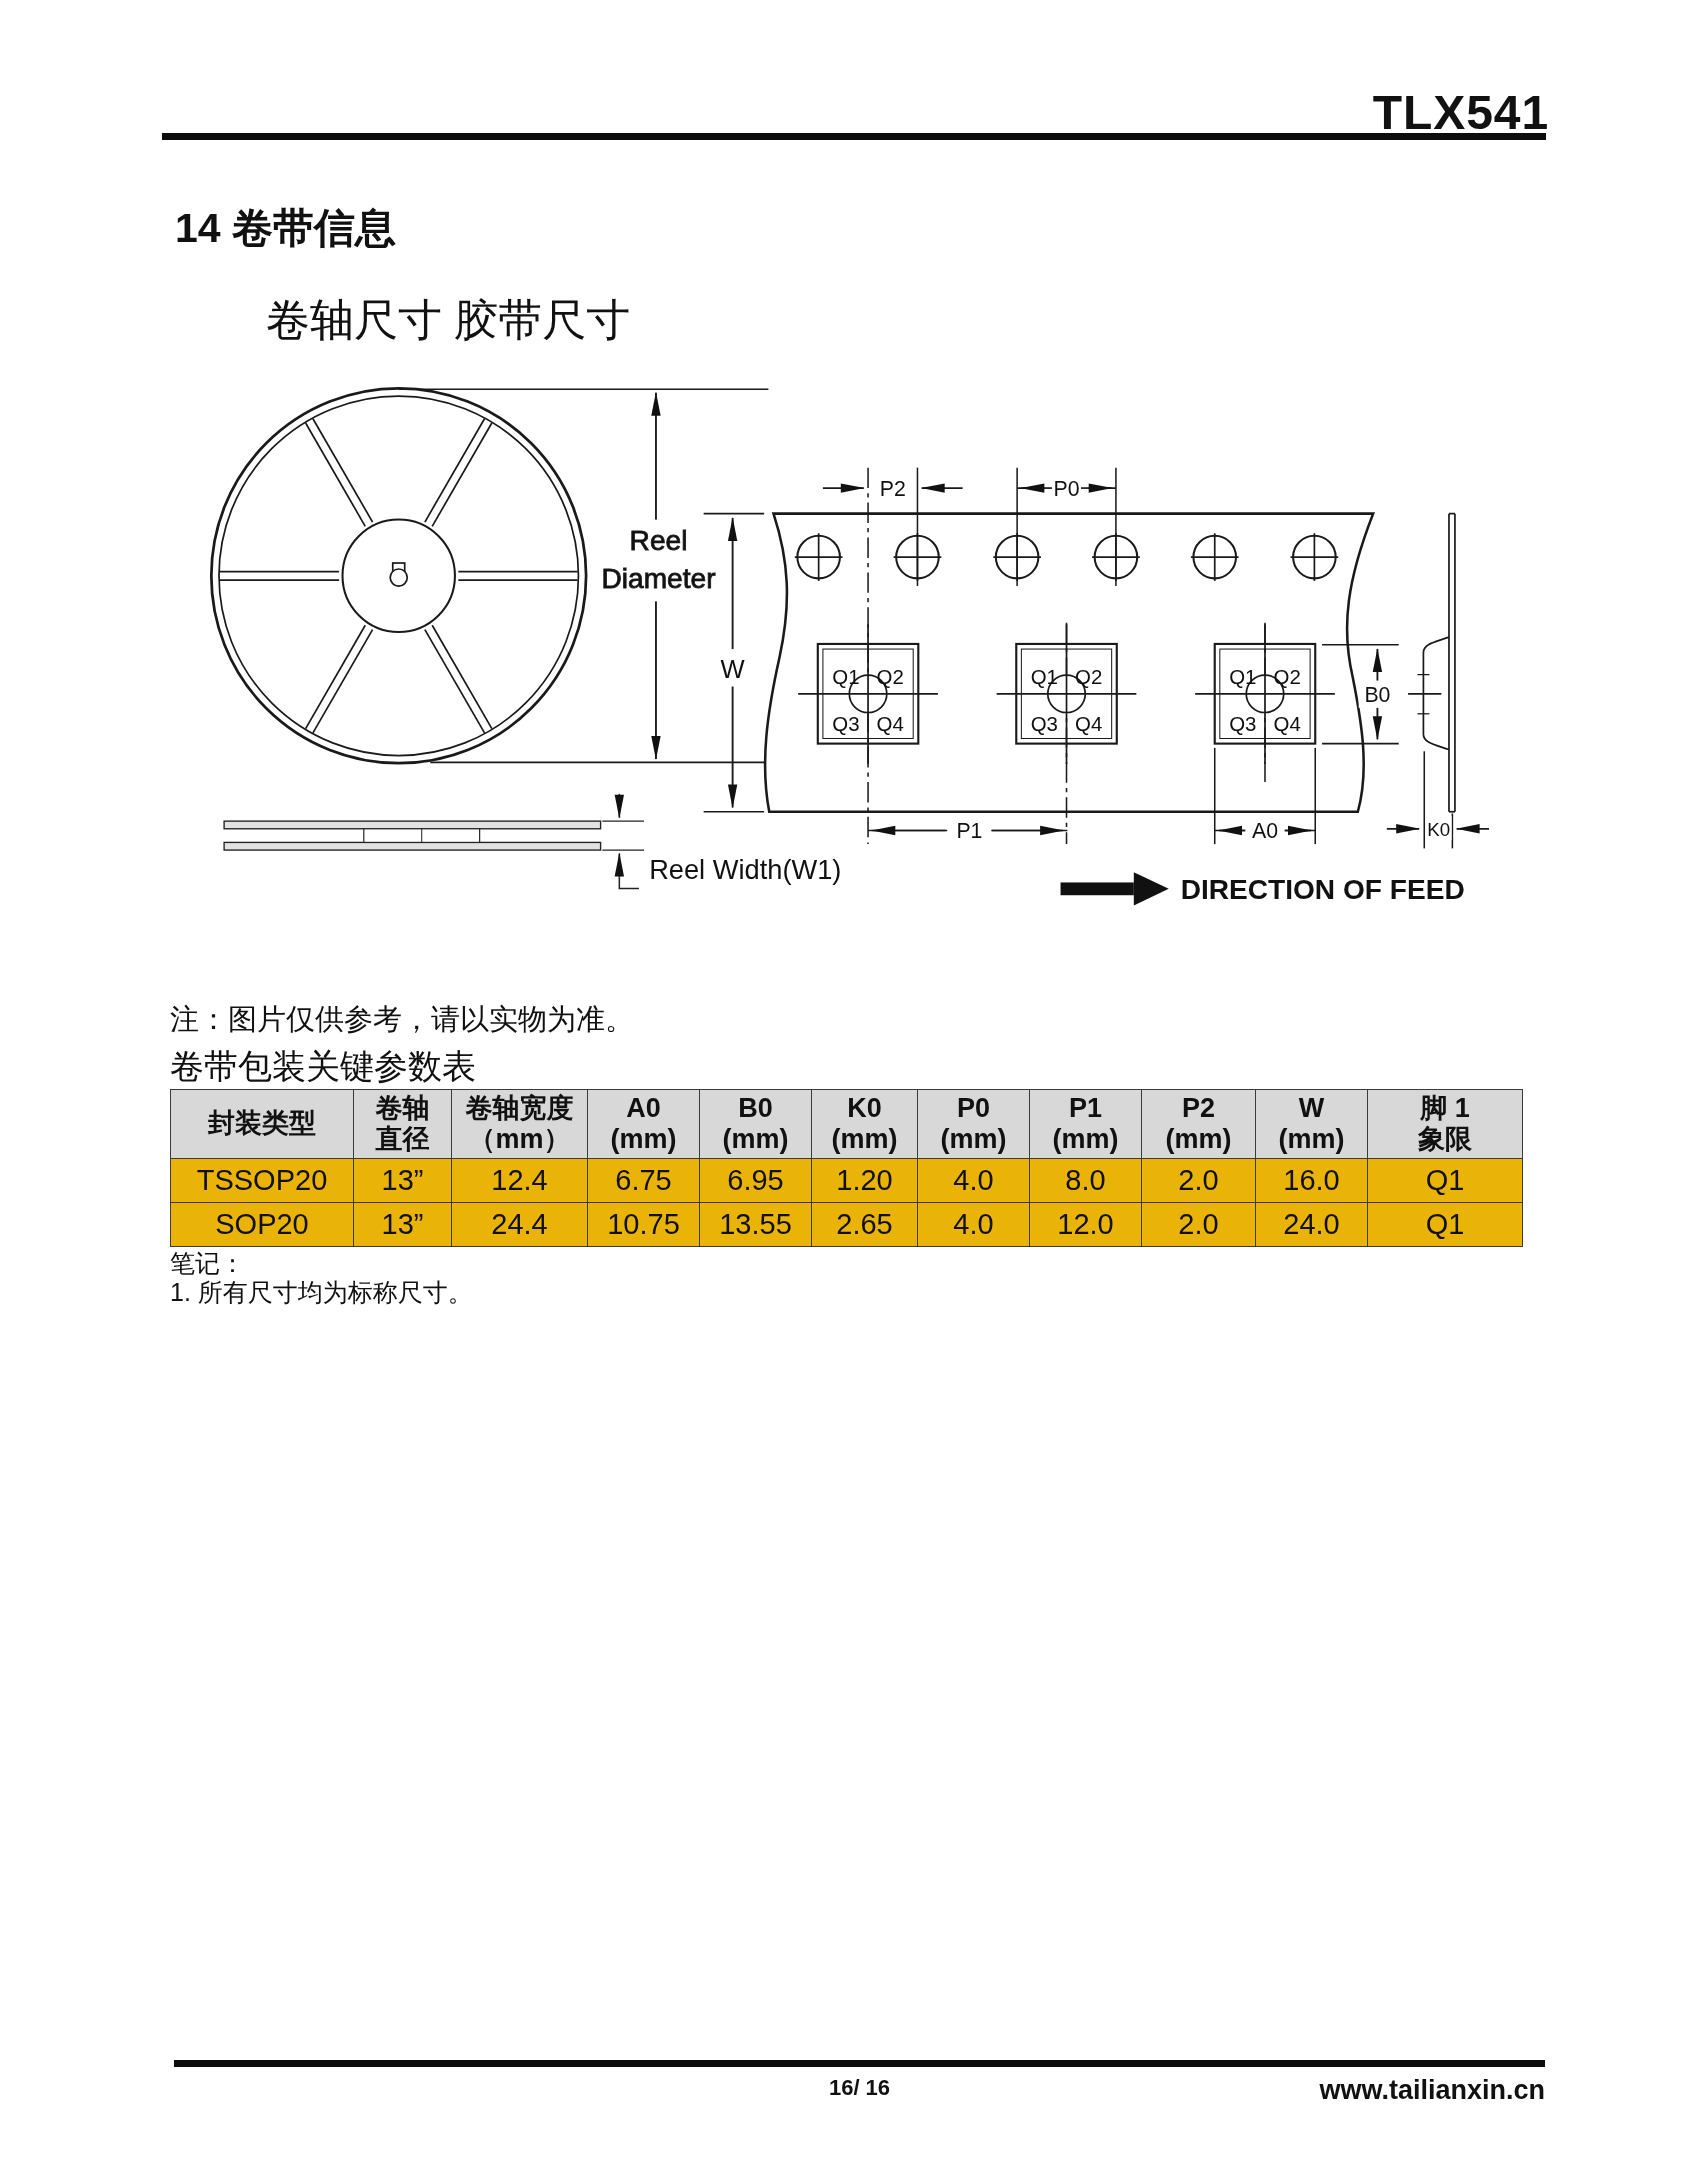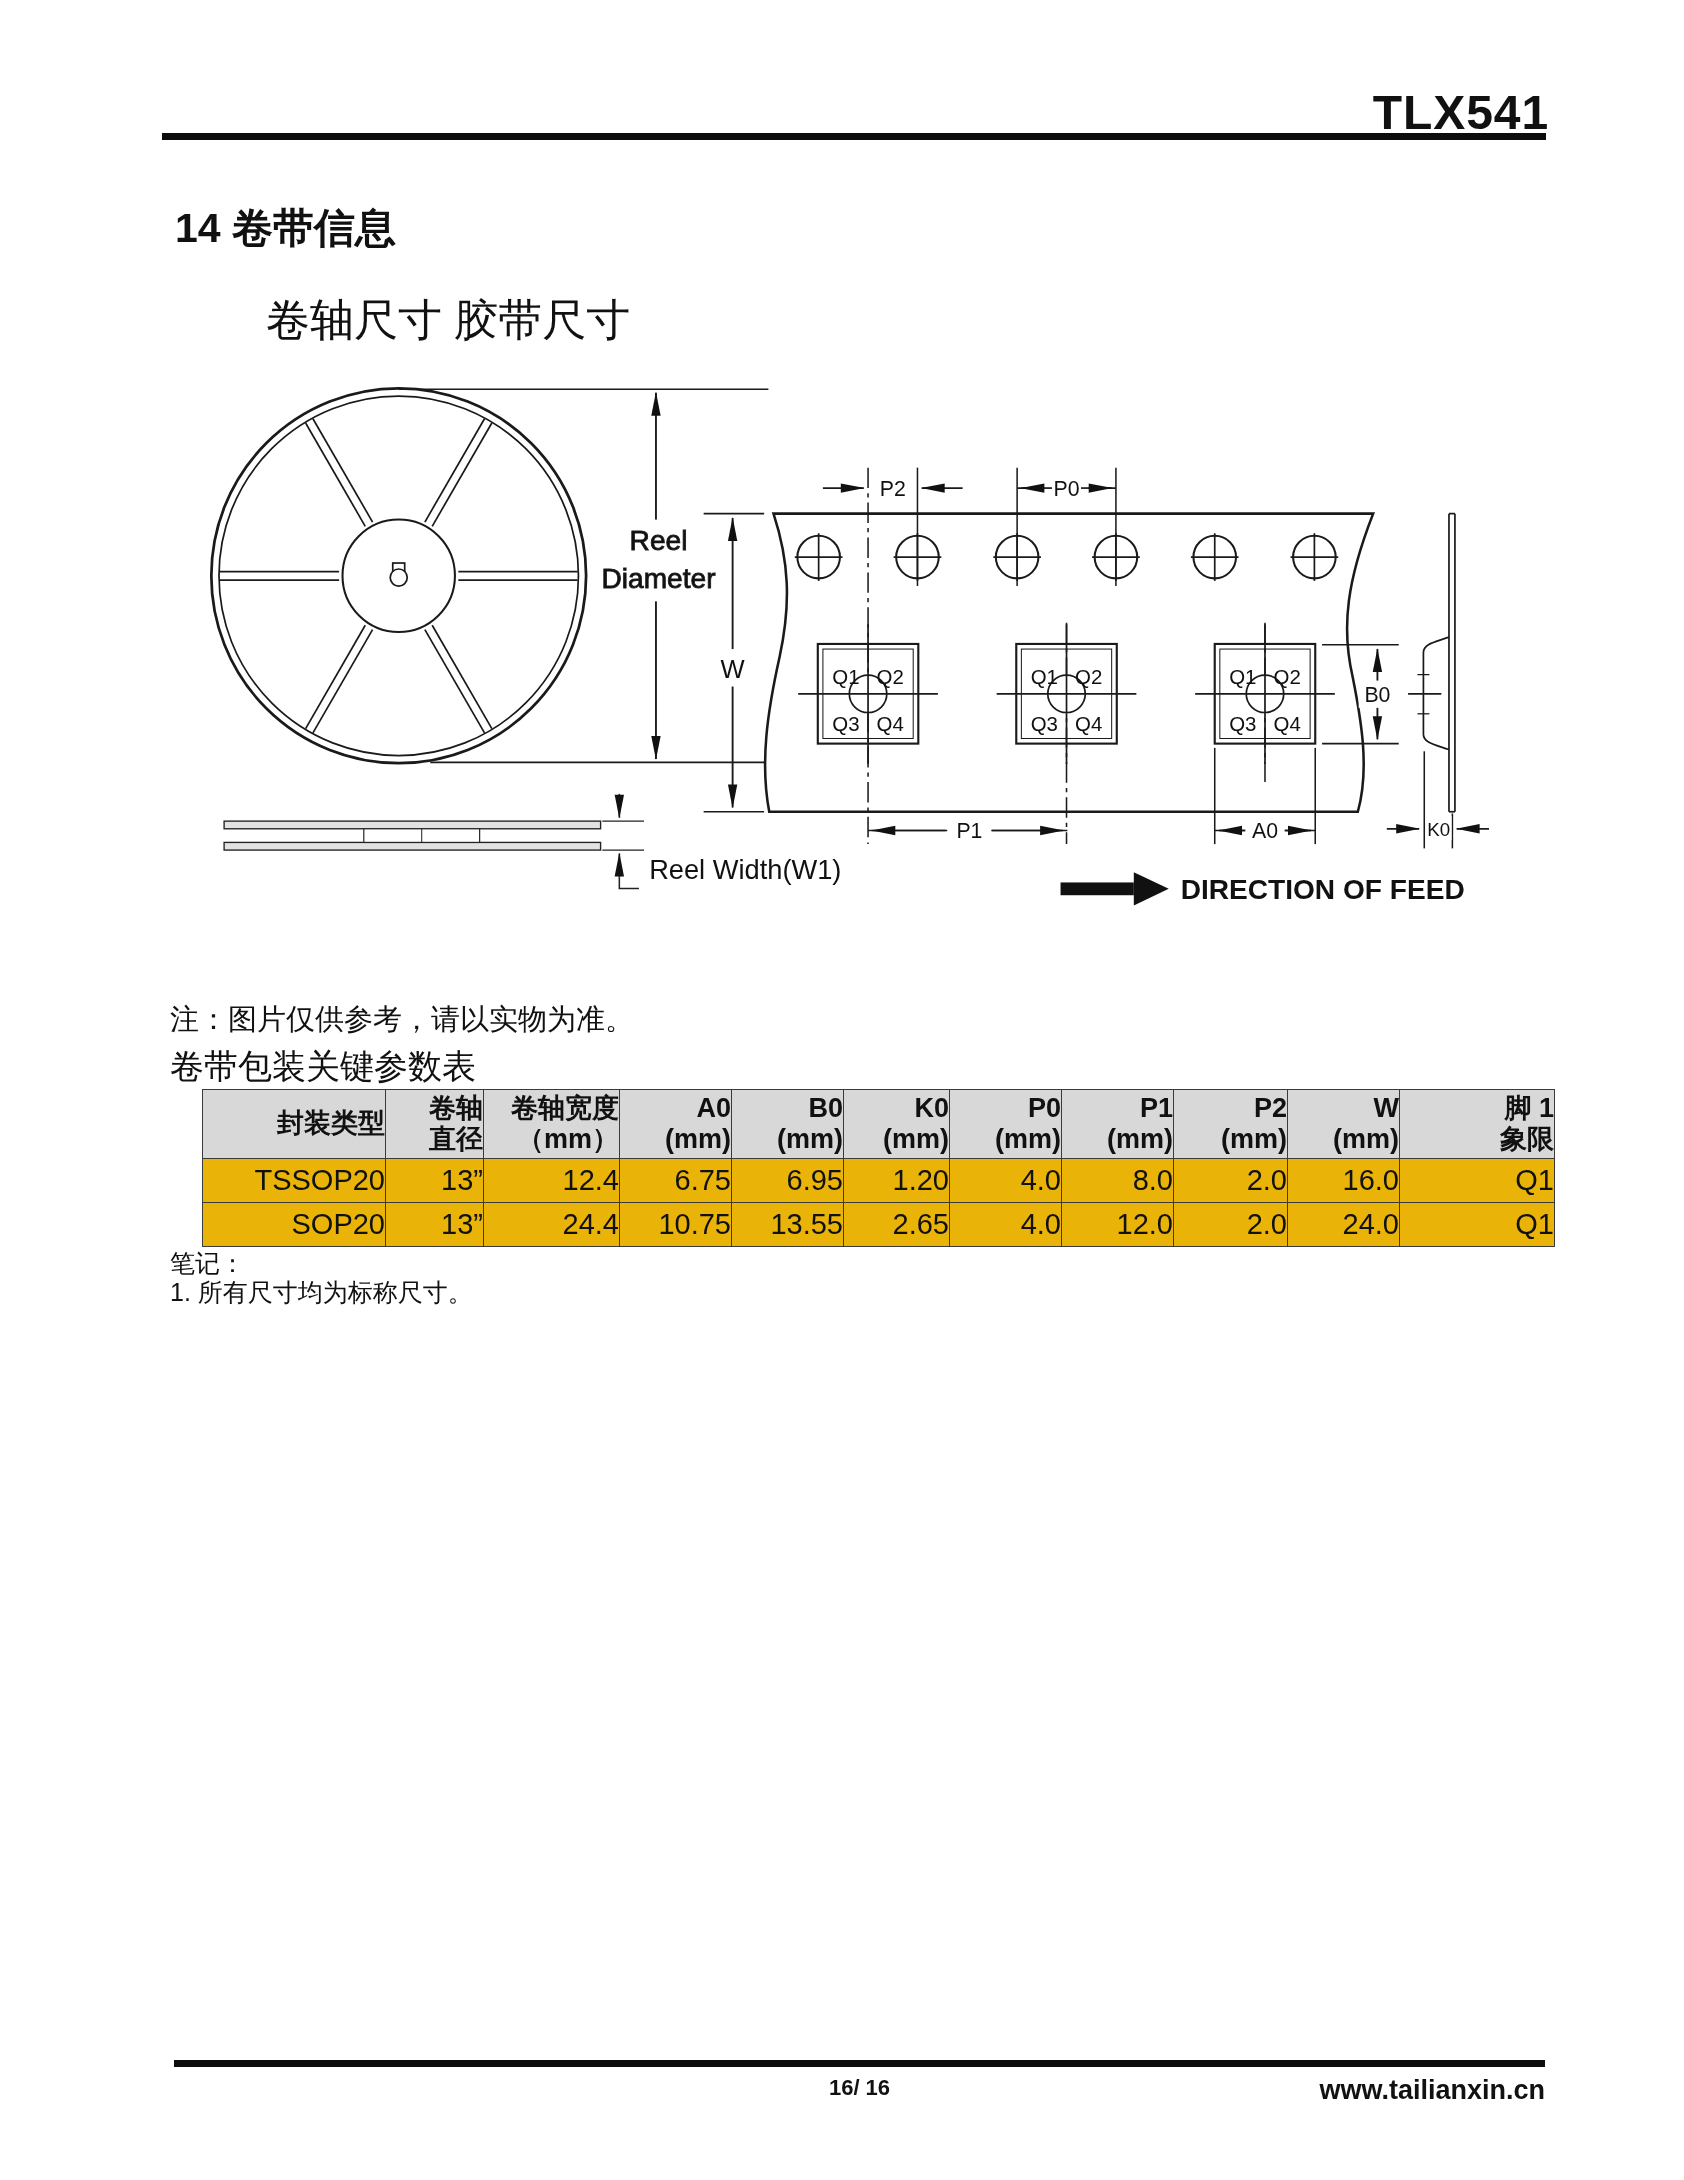--- a/index.html
+++ b/index.html
@@ -12,21 +12,21 @@
   .abs { position:absolute; }
   #doc-code { right:136px; top:85px; font-size:48px; font-weight:bold; letter-spacing:0.9px; }
   #top-rule { left:162px; top:133px; width:1384px; height:6.8px; background:#0d0d0d; }
   #section-title { left:175px; top:181px; font-size:41px; font-weight:bold;margin-top:20px; }
   #subtitle { left:266px; top:291px; font-size:44px; }
   #figure-svg { left:0; top:0; }
   #pre-table-note { left:170px; top:1000px; font-size:29px; }
   #table-title { left:170px; top:1044px; font-size:34px; font-weight:normal; }
   table.param-table {
     position:absolute; left:170px; top:1089px; width:1094px;
-    border-collapse:collapse; table-layout:fixed; text-align:right;margin-left:32px;
+    border-collapse:collapse; table-layout:fixed; text-align:center;
   }
   .param-table th, .param-table td { border:1.7px solid #3b3b3b; padding:0; }
   .param-table th {
     background:#d8d8d8; font-weight:bold; font-size:27px;
     height:68px; line-height:1.15; vertical-align:middle;
   }
   .param-table th .h2:empty { display:none; }
   .param-table td { font-size:29px; height:43px; background:#eab308; }
   #table-notes { left:170px; top:1249px; font-size:25px; line-height:29px; }
   #table-notes div { margin:0; }

